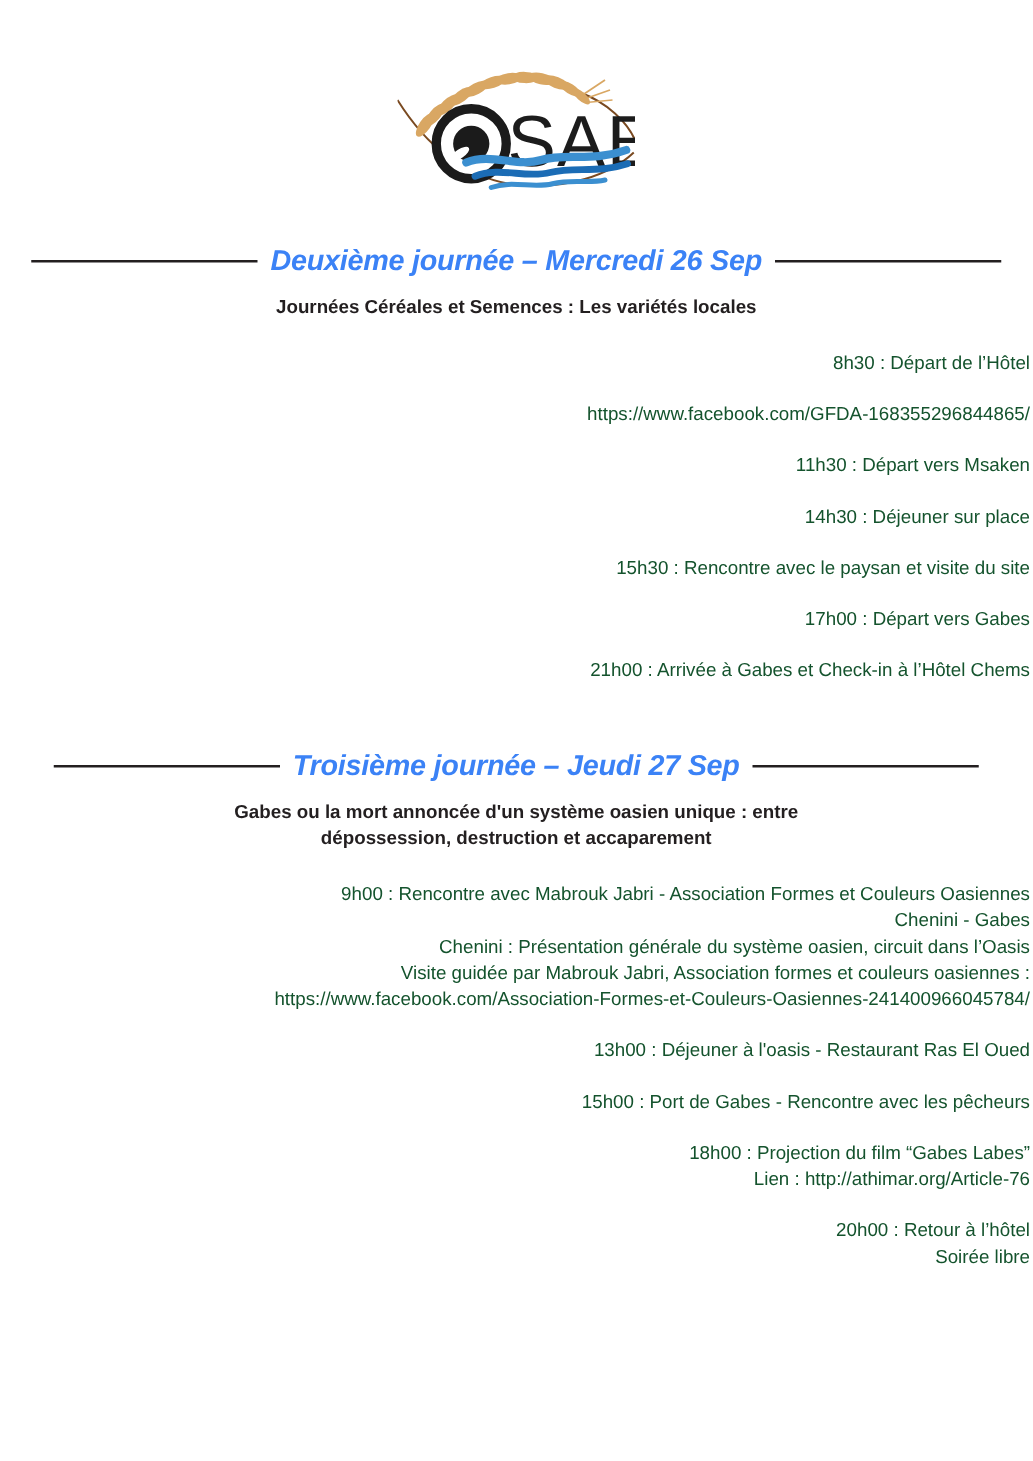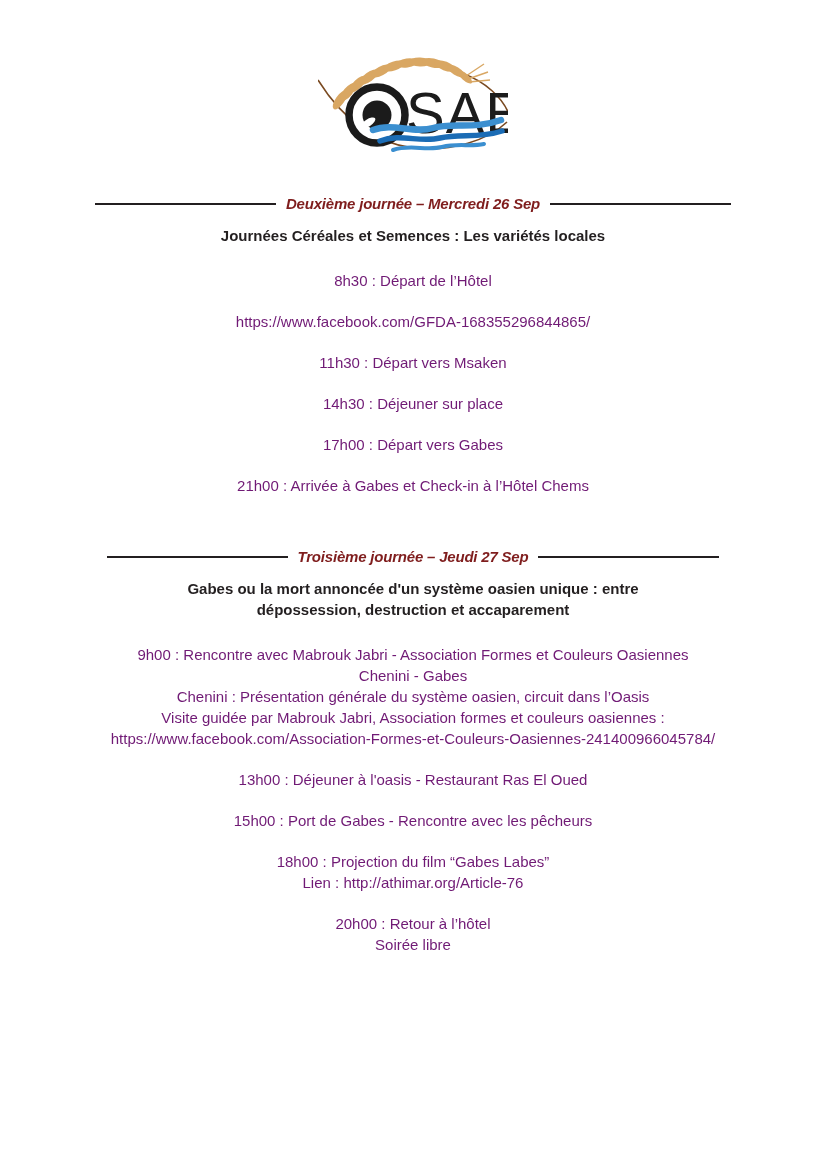--- a/index.html
+++ b/index.html
@@ -28,40 +28,41 @@
     gap: 10px;
   }
   .day-header .rule {
     display: inline-block;
     width: 181px;
     height: 2px;
     background: #231f20;
     flex: 0 0 auto;
   }
   .day-title {
-    font-size: 15px;
+    font-size: 23px;
     font-style: italic;
     font-weight: bold;
-    color: #7f1d1d;
+    color: #3b82f6;
     letter-spacing: -0.2px;
     white-space: nowrap;
   }
   .day-subtitle {
     margin-top: 13px;
     font-size: 15px;
     font-weight: bold;
     color: #231f20;
     line-height: 21px;
   }
   .schedule { margin-top: 24px; }
   .block { margin-bottom: 20px; }
   .line {
     font-size: 15px;
     line-height: 21px;
-    color: #701a75;
+    color: #14532d;
+    text-align: right;
   }
   .sec-2 { margin-top: 52px; }
   .sec-1 .day-header { margin-top: 40px; }
 </style>
 </head>
 <body>
 
 <div class="page">
 
   <div class="logo-wrap">
@@ -124,20 +125,23 @@
       <div class="block">
         <p class="line">https://www.facebook.com/GFDA-168355296844865/</p>
       </div>
       <div class="block">
         <p class="line">11h30 : Départ vers Msaken</p>
       </div>
       <div class="block">
         <p class="line">14h30 : Déjeuner sur place</p>
       </div>
       <div class="block">
+        <p class="line">15h30 : Rencontre avec le paysan et visite du site</p>
+      </div>
+      <div class="block">
         <p class="line">17h00 : Départ vers Gabes</p>
       </div>
       <div class="block">
         <p class="line">21h00 : Arrivée à Gabes et Check-in à l’Hôtel Chems</p>
       </div>
     </div>
   </section>
 
   <section class="day sec-2">
     <div class="day-header">

